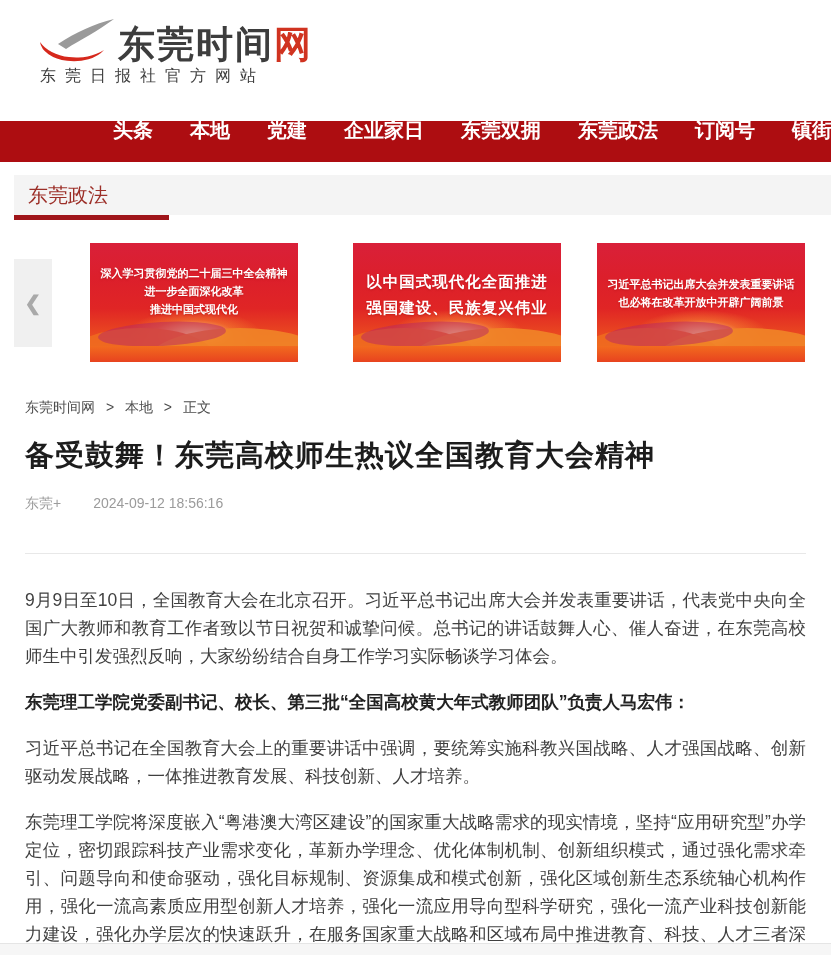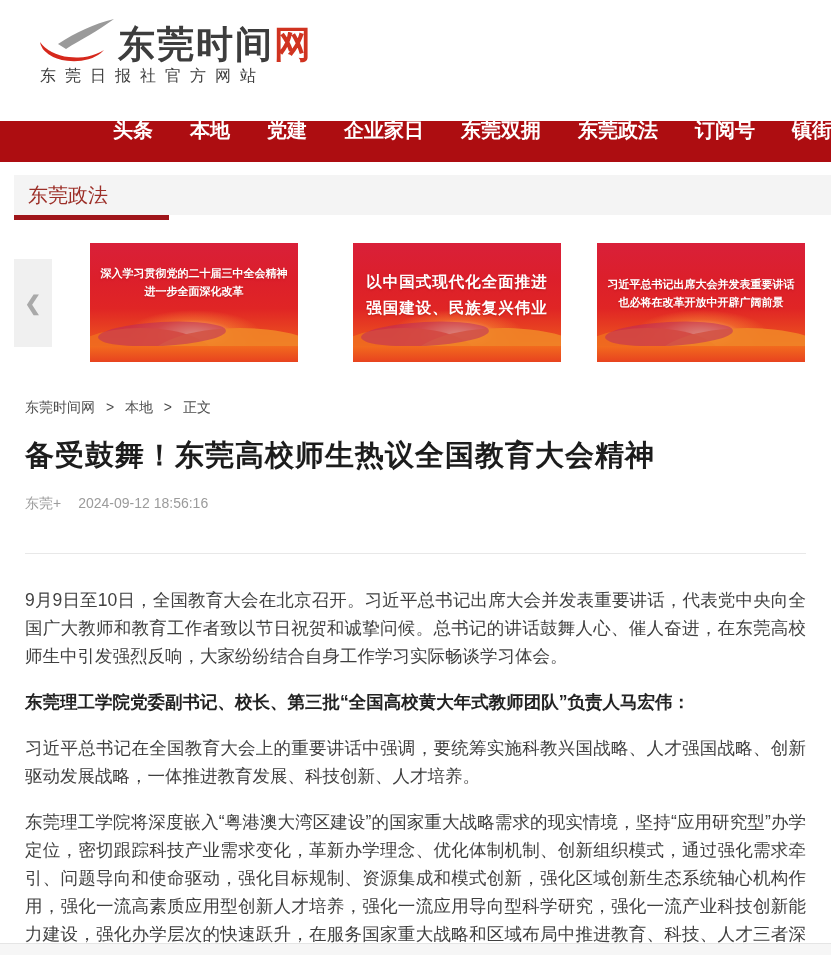--- a/index.html
+++ b/index.html
@@ -72,21 +72,21 @@
   .banner-text span { display:block; }
 
   
   .breadcrumb { position:absolute; left:25px; top:399px; font-size:14px; color:#4c4c4c; }
   .breadcrumb a { color:#4c4c4c; text-decoration:none; cursor:pointer; }
   .breadcrumb .sep { margin:0 7px; color:#4c4c4c; }
 
   
   .article-title { position:absolute; left:25px; top:436px; width:790px; font-size:29px; font-weight:700; color:#1c1c1c; letter-spacing:1px; }
   .article-meta { position:absolute; left:25px; top:495px; font-size:14px; color:#9b9b9b; }
-  .article-meta .src { margin-right:17px; }
+  .article-meta .src { margin-right:32px; }
   .divider { position:absolute; left:25px; top:553px; width:781px; height:1px; background:#e8e8e8; }
   .article-body { position:absolute; left:25px; top:586px; width:781px; }
   .article-body p { font-size:17.5px; line-height:28px; margin:0 0 18px 0; color:#3f3f3f; text-align:justify; }
   .article-body p.strong { font-weight:700; color:#222; }
 
   
   .footer-strip { position:absolute; left:0; top:943px; width:831px; height:12px; background:#f6f6f6; border-top:1px solid #e5e5e5; }
 </style>
 </head>
 <body>
@@ -127,20 +127,21 @@
 
   <a class="banner b1">
     <div class="glow"></div>
     <div class="hill"></div>
     <div class="hill2"></div>
     <div class="wave"></div>
     <div class="base"></div>
     <div class="banner-text">
       <span>深入学习贯彻党的二十届三中全会精神</span>
       <span>进一步全面深化改革</span>
+      <span>推进中国式现代化</span>
     </div>
   </a>
 
   <a class="banner b2">
     <div class="glow"></div>
     <div class="hill"></div>
     <div class="hill2"></div>
     <div class="wave"></div>
     <div class="base"></div>
     <div class="banner-text">

